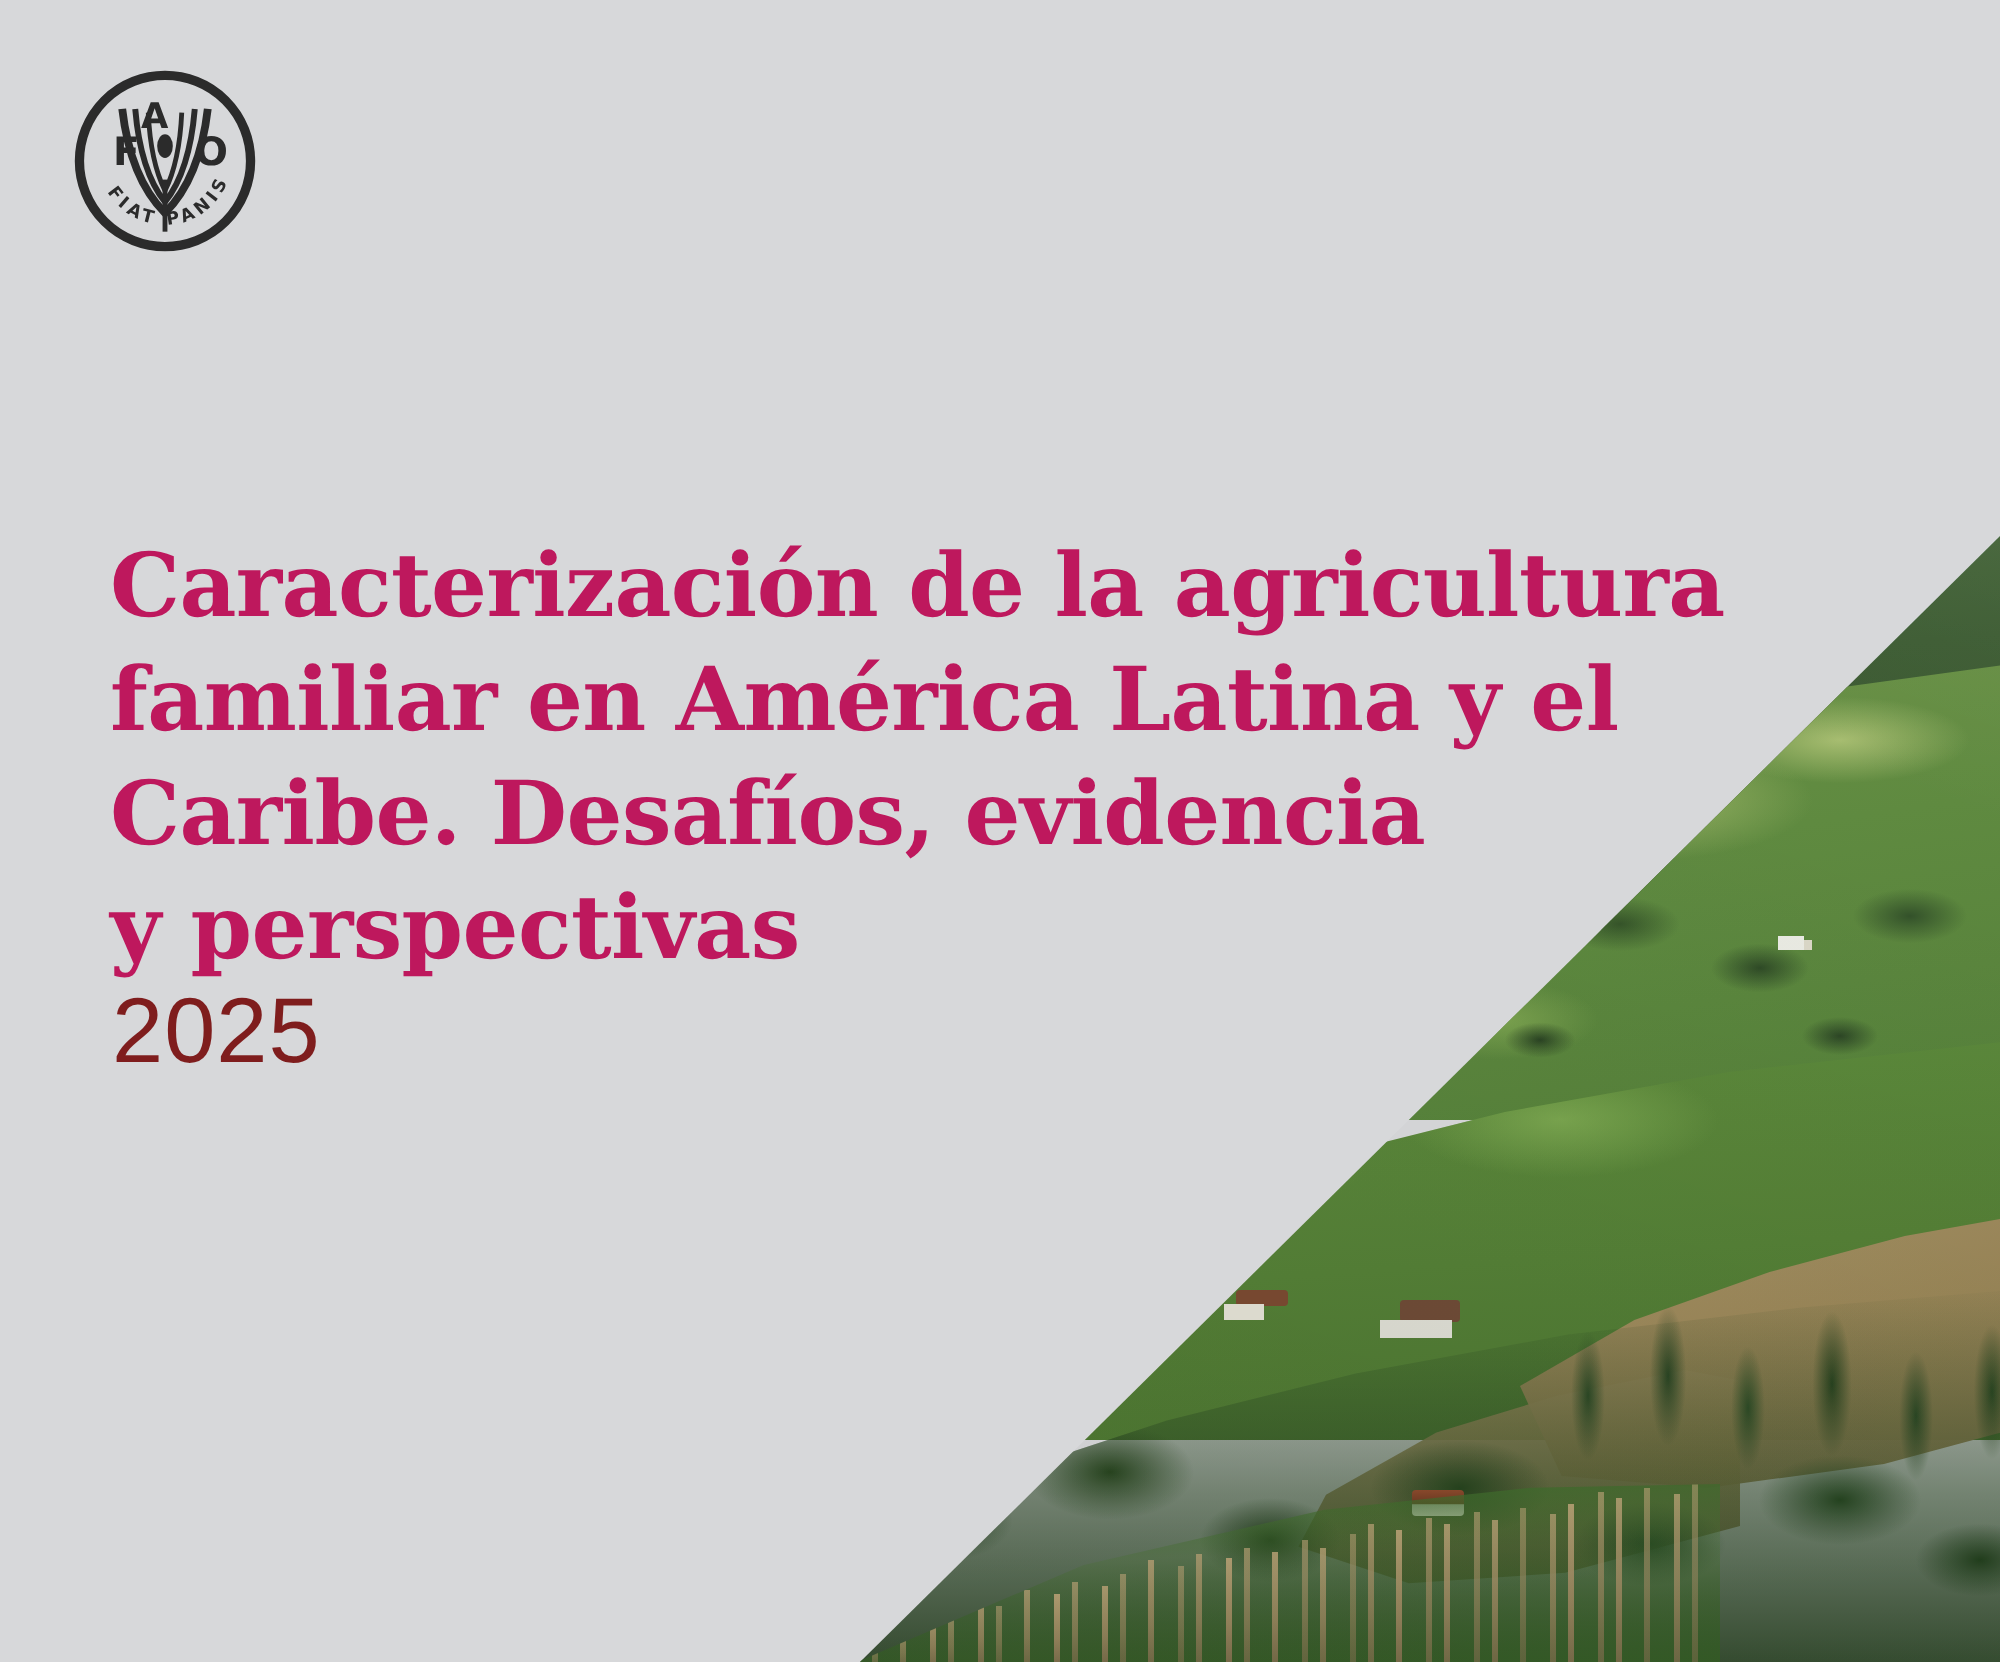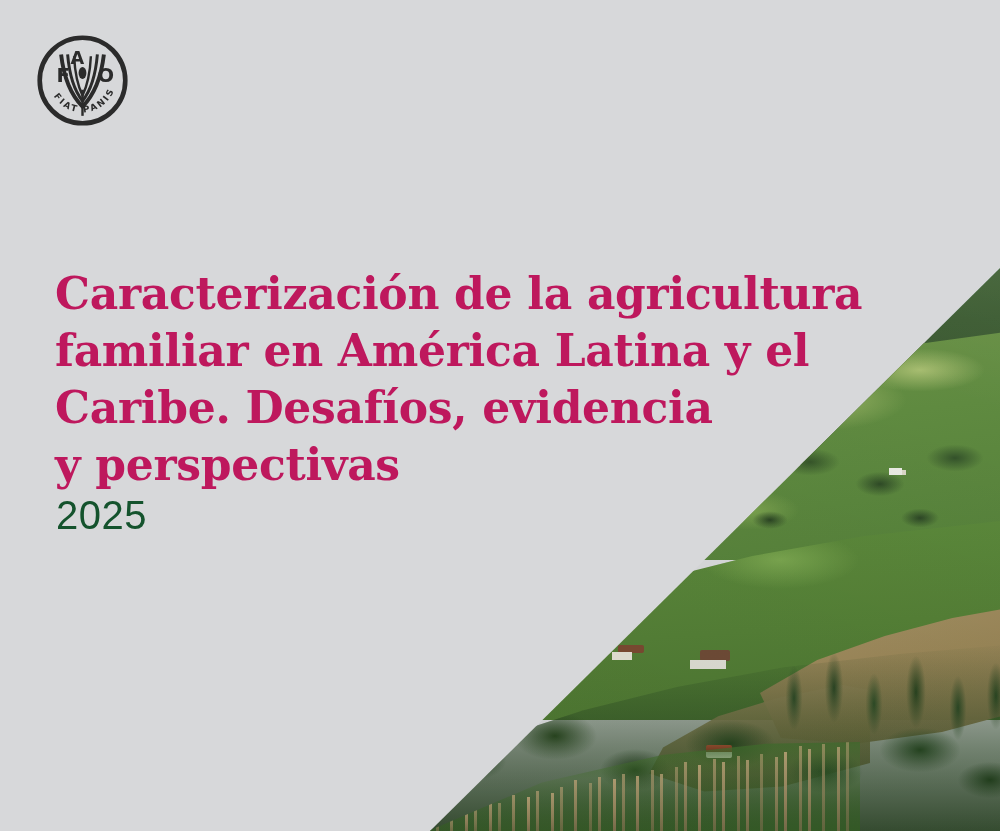--- a/index.html
+++ b/index.html
@@ -156,24 +156,24 @@
     color:#be185d;
     font-family:"DejaVu Serif", serif;
     font-weight:700;
     font-size:44px;
     line-height:57px;
     letter-spacing:-0.3px;
     white-space:pre-line;
   }
   .year{
     position:absolute;left:56px;top:488px;
-    color:#14532d;
+    color:#7f1d1d;
     font-family:"Liberation Sans", sans-serif;
     font-weight:400;
-    font-size:40px;
+    font-size:46px;
     line-height:54px;
     letter-spacing:0.5px;
   }
 </style>
 </head>
 <body>
 
 <div class="page">
 
   <div class="photo">

